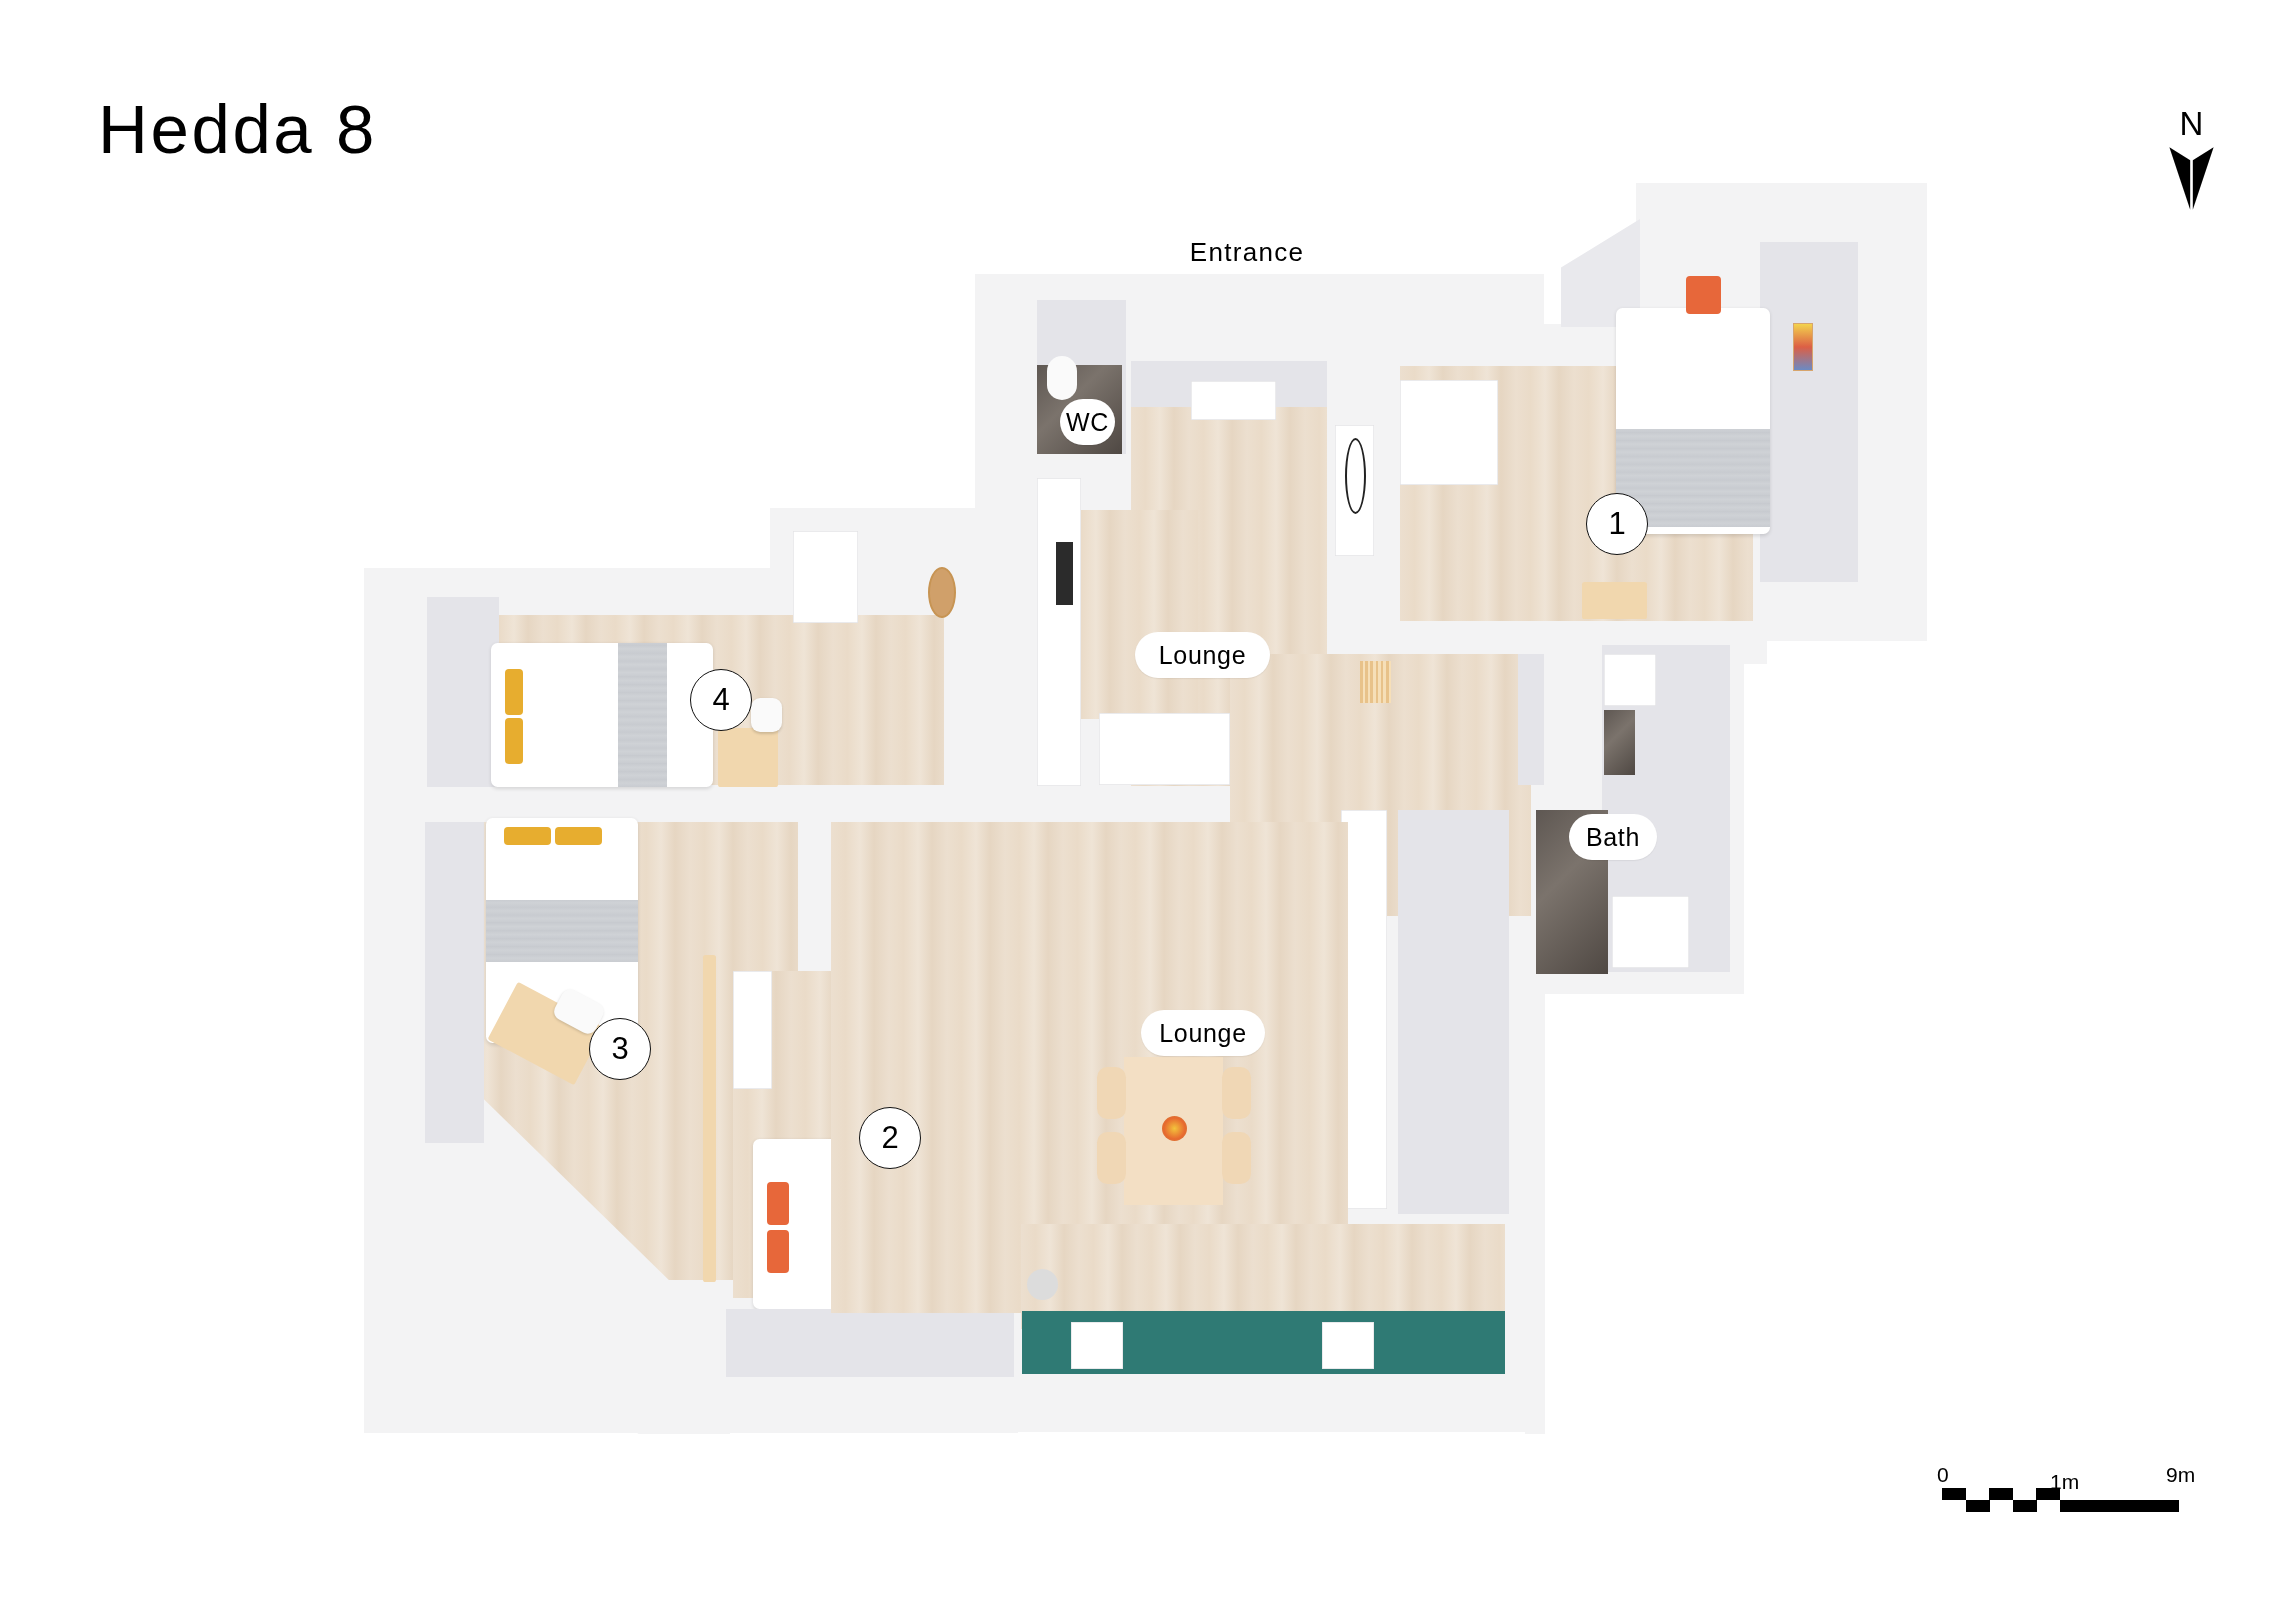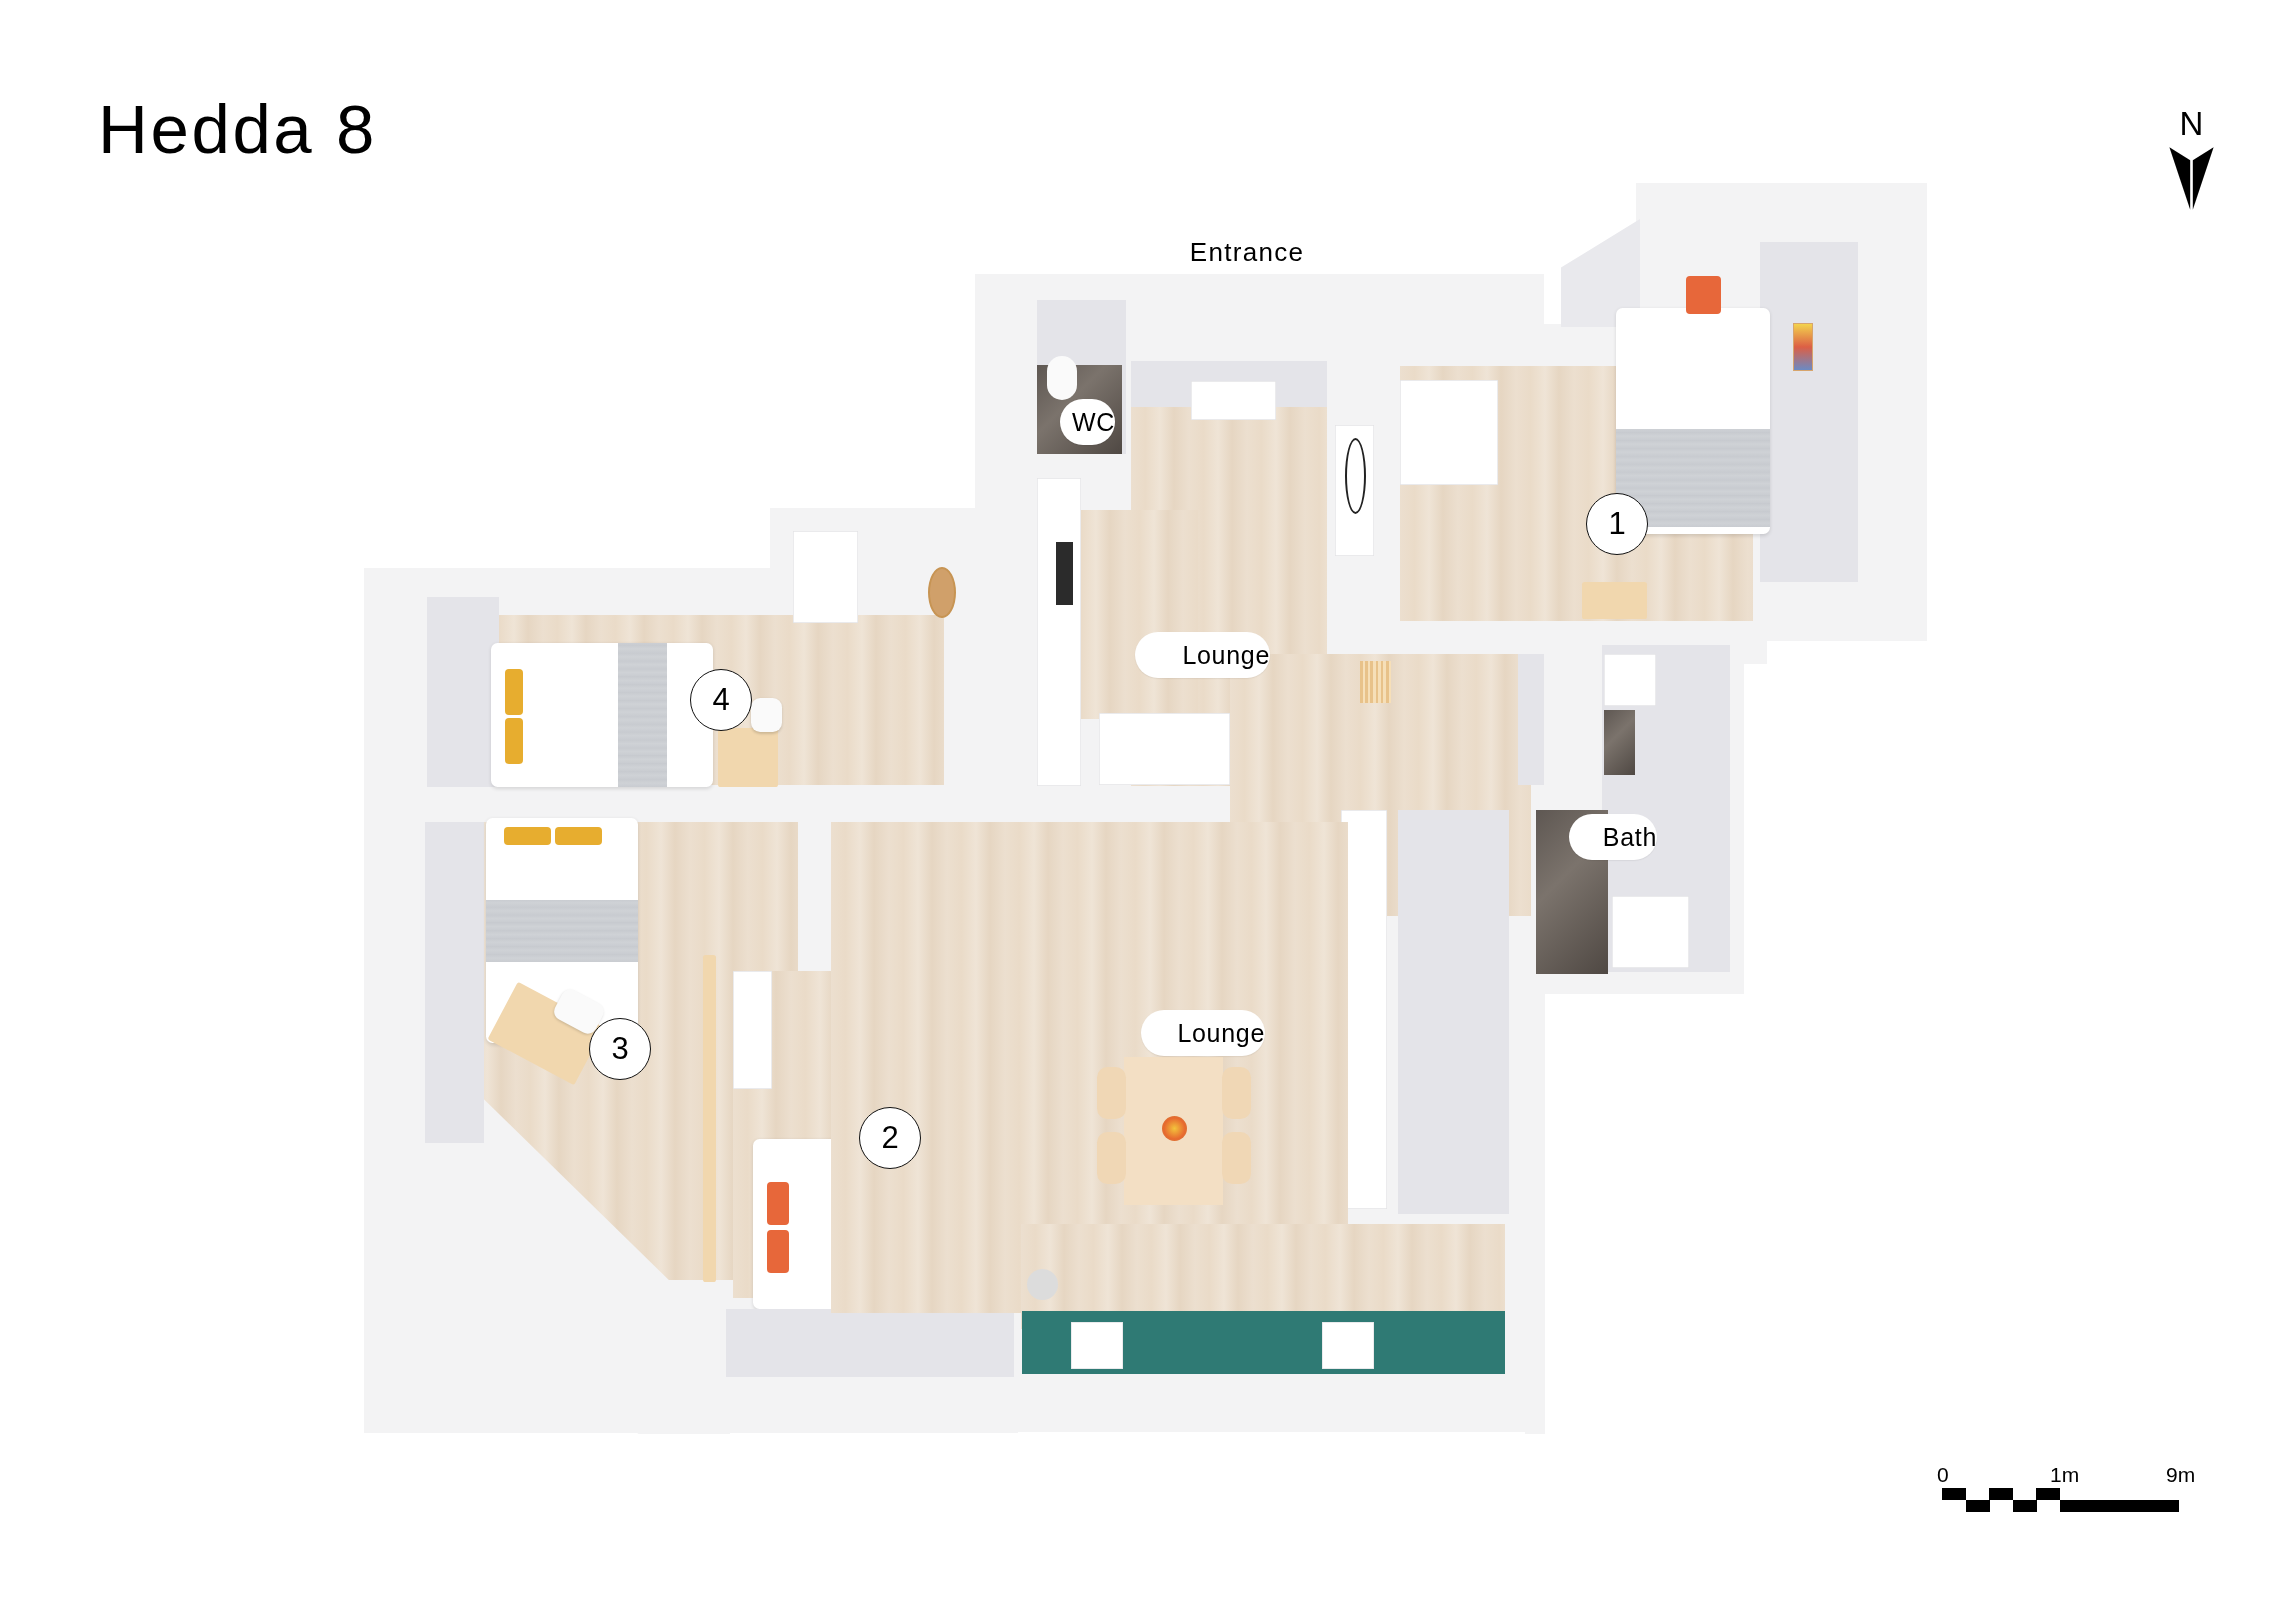--- a/index.html
+++ b/index.html
@@ -17,21 +17,21 @@
   .tile{background:linear-gradient(135deg,#5e5752,#7b736c 40%,#4f4843);}
   .whitebox{background:#ffffff;box-shadow:0 0 0 0.7px #e3e3e6 inset;}
   .panel-grey{background:#e4e4e9;}
   .bed{background:#ffffff;border-radius:6.5px;box-shadow:0 1.3px 3.9px rgba(0,0,0,.12);}
   .blanket{background:repeating-linear-gradient(0deg,#c9ccd1 0,#cfd2d6 3.9px,#c7cacf 7.9px);}
   .pillow-y{background:#e7ad2f;border-radius:3.9px;}
   .pillow-o{background:#e7673a;border-radius:3.9px;}
   .desk{background:#f1d7ae;border-radius:2.6px;}
   .chair{background:#fafafa;border-radius:9.2px;box-shadow:0 1.3px 2.6px rgba(0,0,0,.15);}
   .teal{background:#2f7a74;}
-  .label-pill{background:#fff;border-radius:26px;font-size:25px;text-align:right;line-height:46px;height:46px;letter-spacing:0.7px;box-shadow:0 0.7px 1.3px rgba(0,0,0,.08);}
+  .label-pill{background:#fff;border-radius:26px;font-size:25px;text-align:center;line-height:46px;height:46px;letter-spacing:0.7px;box-shadow:0 0.7px 1.3px rgba(0,0,0,.08);}
   .num-circle{background:#fff;border:1px solid #111;border-radius:50%;width:60px;height:60px;line-height:60px;text-align:center;font-size:31px;}
   .scale-label{font-size:21px;top:1463px;}
   .blk{background:#000;position:absolute;}
   .dining-table{background:#f3dfc4;}
   .dining-chair{background:#f0d7b5;border-radius:10.5px;}
 </style>
 </head>
 <body>
 
 <div class="abs title">Hedda 8</div>
@@ -145,21 +145,21 @@
 <div class="abs label-pill" style="left:1569px;top:814px;width:88px;">Bath</div>
 <div class="abs label-pill" style="left:1141px;top:983px;width:124px;margin-top:27px;">Lounge</div>
 
 <div class="abs num-circle" style="left:1586px;top:493px;">1</div>
 <div class="abs num-circle" style="left:859px;top:1107px;">2</div>
 <div class="abs num-circle" style="left:589px;top:1018px;">3</div>
 <div class="abs num-circle" style="left:690px;top:669px;">4</div>
 
 <div class="abs" style="left:1937px;top:1459px;width:275px;height:59px;">
   <div class="abs scale-label" style="left:0;top:3.9px;">0</div>
-  <div class="abs scale-label" style="left:113px;top:4px;">1m</div>
+  <div class="abs scale-label" style="left:113px;top:11px;">1m</div>
   <div class="abs scale-label" style="left:229px;top:3.9px;">9m</div>
   <div class="blk" style="left:5.2px;top:29px;width:23.6px;height:11.8px;"></div>
   <div class="blk" style="left:29px;top:41px;width:23.6px;height:11.8px;"></div>
   <div class="blk" style="left:52px;top:29px;width:23.6px;height:11.8px;"></div>
   <div class="blk" style="left:76px;top:41px;width:23.6px;height:11.8px;"></div>
   <div class="blk" style="left:99px;top:29px;width:23.6px;height:11.8px;"></div>
   <div class="blk" style="left:123px;top:41px;width:119px;height:11.8px;"></div>
 </div>
 
 

